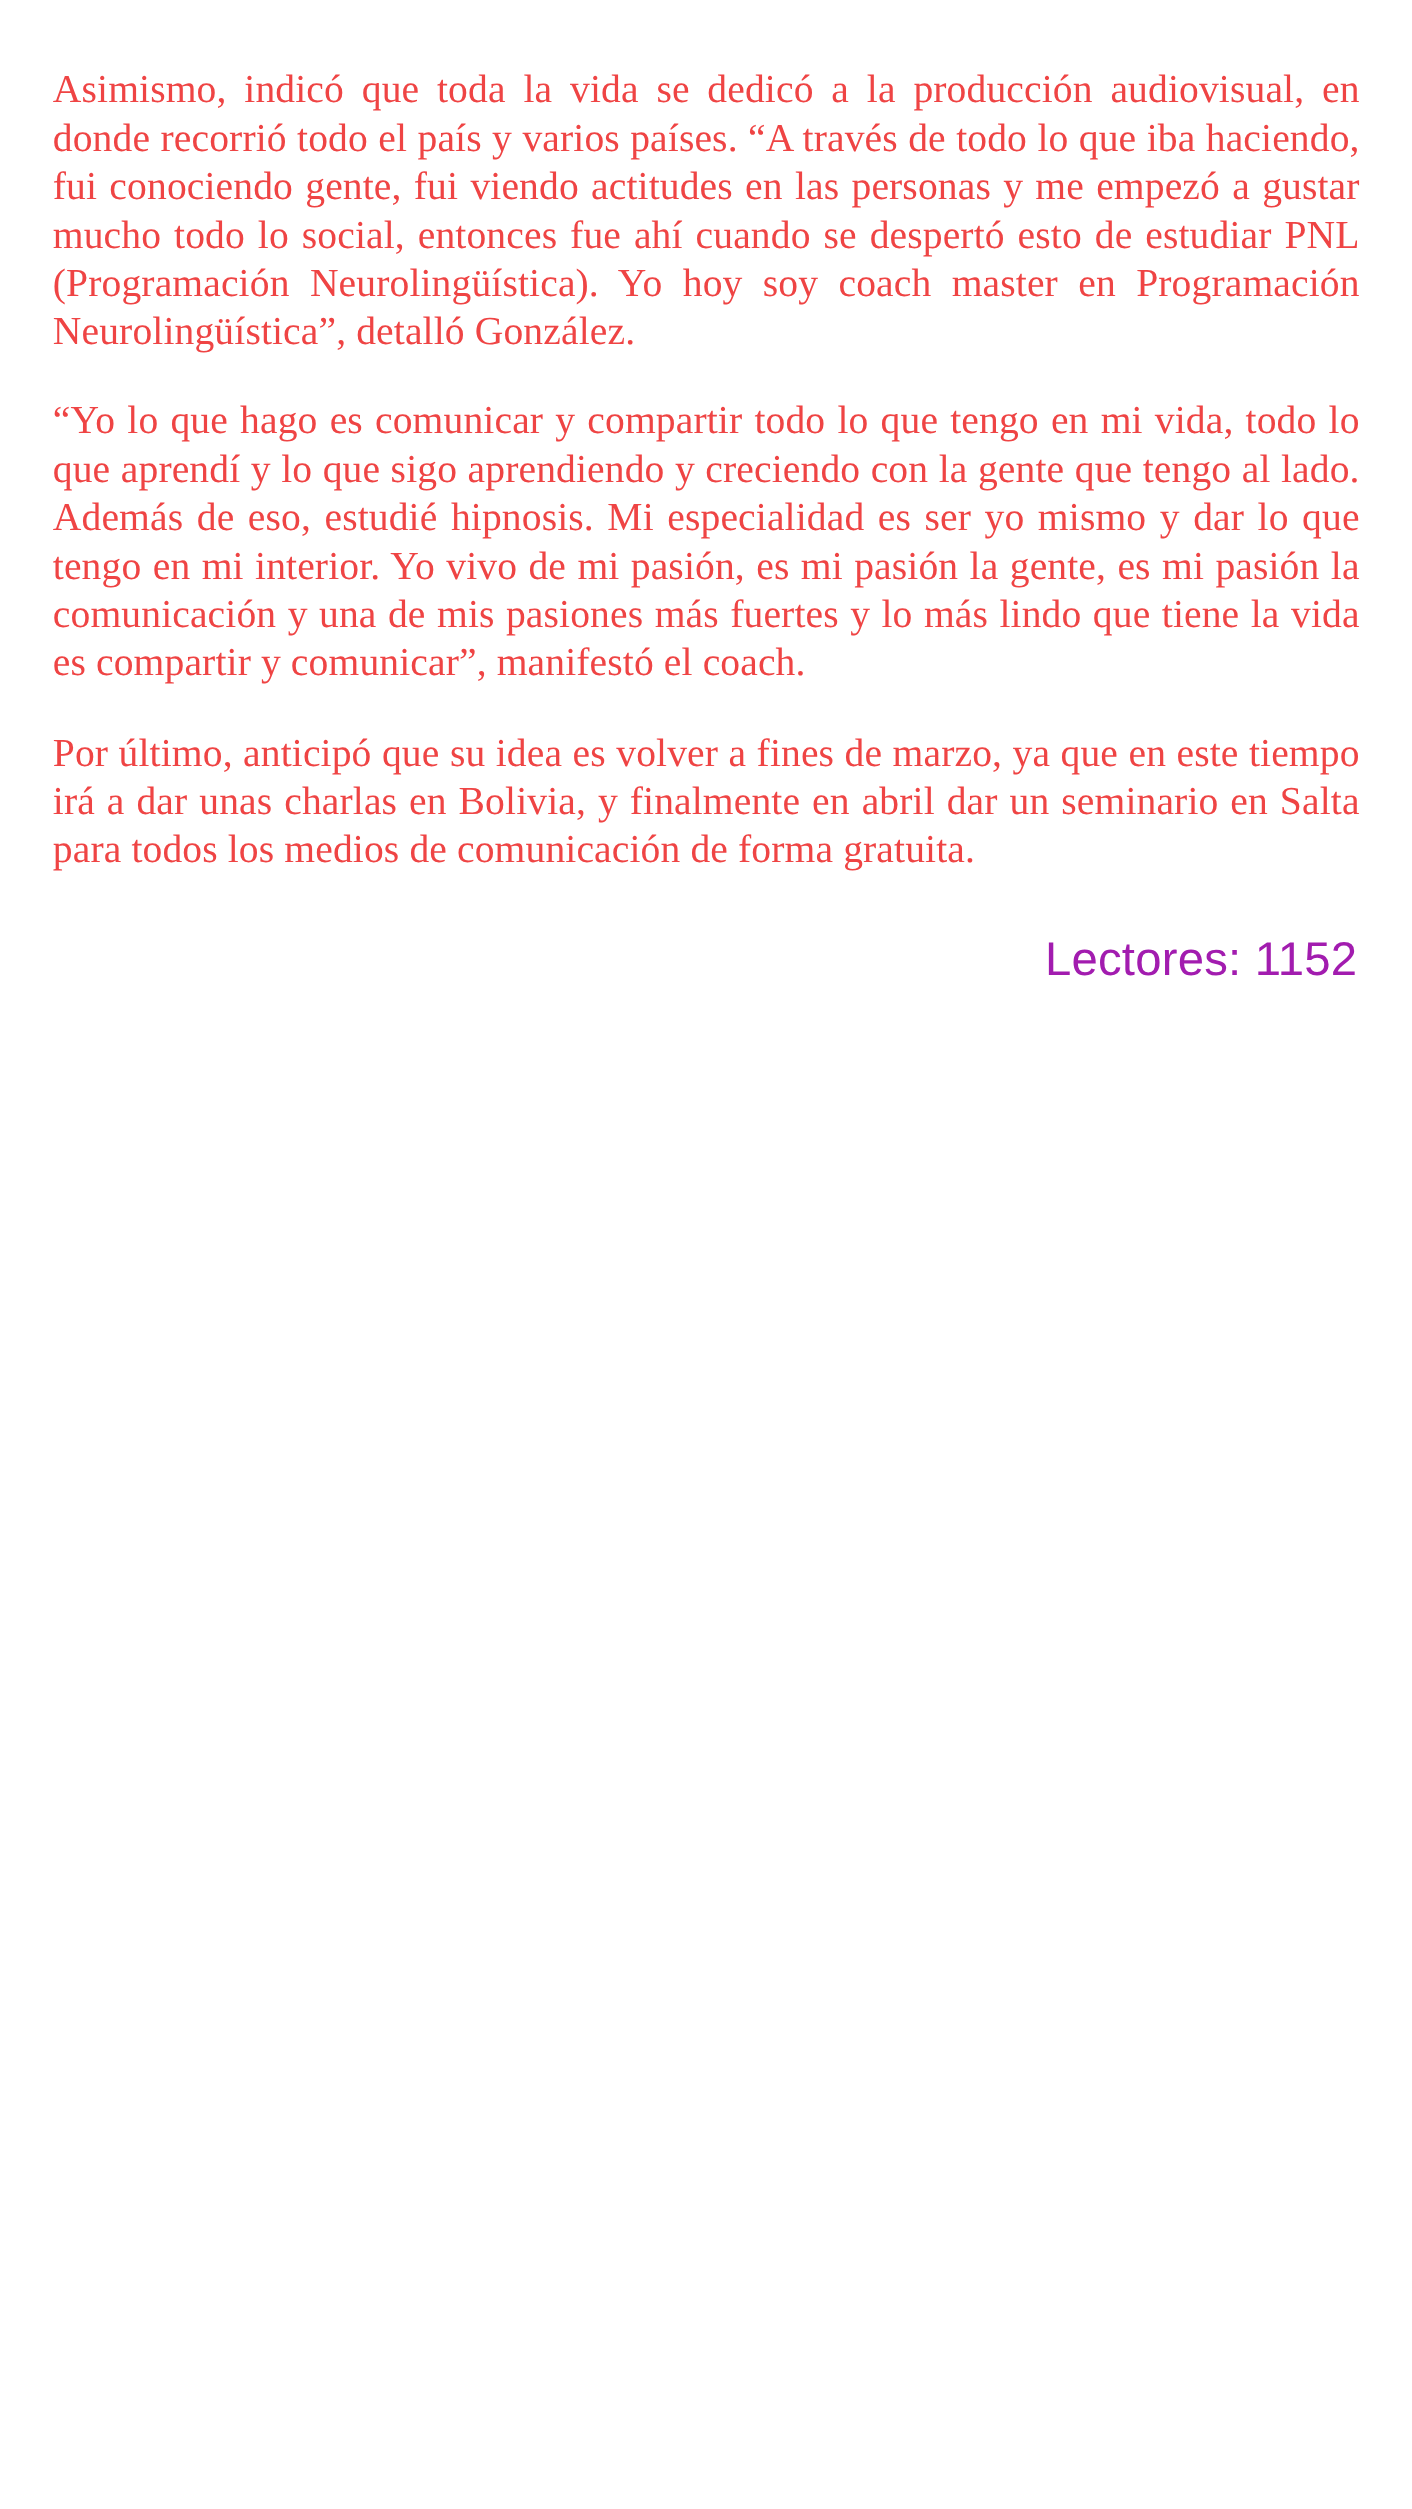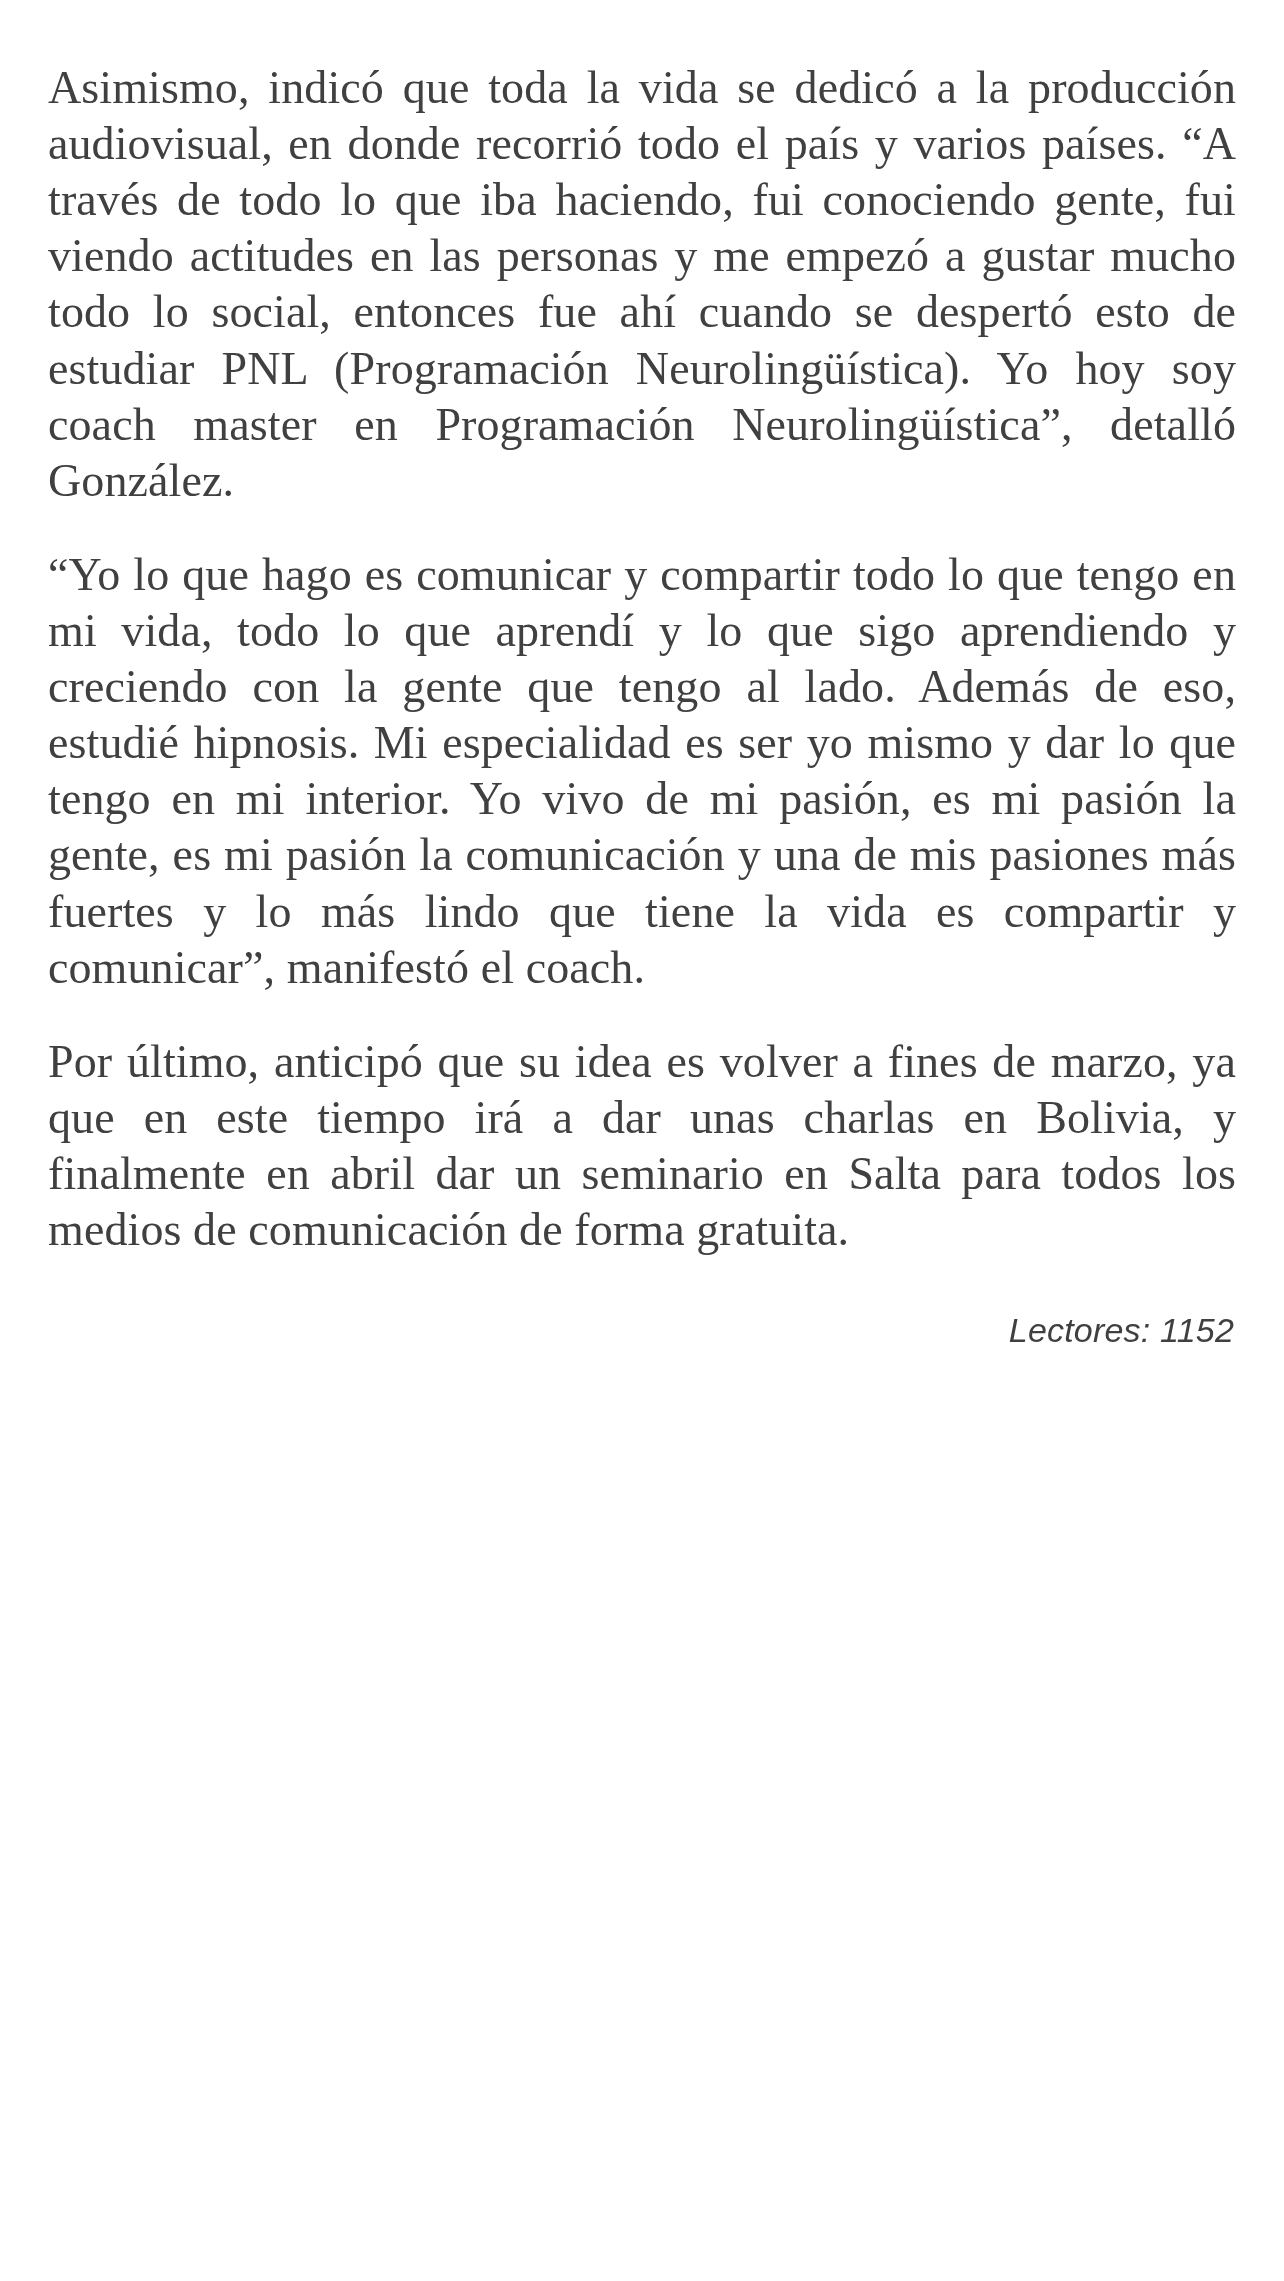--- a/index.html
+++ b/index.html
@@ -17,44 +17,43 @@
     width: 1284px;
     min-height: 2281px;
     box-sizing: border-box;
     padding: 60px 48px 40px 48px;
     background: #ffffff;
   }
   .article-body {
     display: block;
   }
   .paragraph {
-    font-size: 46px;
+    font-size: 36px;
     line-height: 1.22;
     text-align: justify;
     text-justify: inter-word;
     margin: 0 0 38px 0;
     letter-spacing: 0.1px;
-    color: #404040;
+    color: #ef4444;
   }
   .paragraph:last-of-type {
   }
   .readers-row {
     display: flex;
     justify-content: flex-end;
     align-items: center;
     padding-right: 2px;
     margin-top: 52px;
   }
   .readers-count {
     font-family: "Liberation Sans", "DejaVu Sans", sans-serif;
-    font-size: 34px;
+    font-size: 43px;
     line-height: 1.2;
-    color: #404040;
+    color: #a21caf;
     letter-spacing: 0.2px;
-    font-style: italic;
   }
 </style>
 </head>
 <body>
 
 <div class="page">
   <div class="article-body">
     <p class="paragraph">Asimismo, indicó que toda la vida se dedicó a la producción audiovisual, en donde recorrió todo el país y varios países. “A través de todo lo que iba haciendo, fui conociendo gente, fui viendo actitudes en las personas y me empezó a gustar mucho todo lo social, entonces fue ahí cuando se despertó esto de estudiar PNL (Programación Neurolingüística). Yo hoy soy coach master en Programación Neurolingüística”, detalló González.</p>
     <p class="paragraph">“Yo lo que hago es comunicar y compartir todo lo que tengo en mi vida, todo lo que aprendí y lo que sigo aprendiendo y creciendo con la gente que tengo al lado. Además de eso, estudié hipnosis. Mi especialidad es ser yo mismo y dar lo que tengo en mi interior. Yo vivo de mi pasión, es mi pasión la gente, es mi pasión la comunicación y una de mis pasiones más fuertes y lo más lindo que tiene la vida es compartir y comunicar”, manifestó el coach.</p>
     <p class="paragraph">Por último, anticipó que su idea es volver a fines de marzo, ya que en este tiempo irá a dar unas charlas en Bolivia, y finalmente en abril dar un seminario en Salta para todos los medios de comunicación de forma gratuita.</p>

